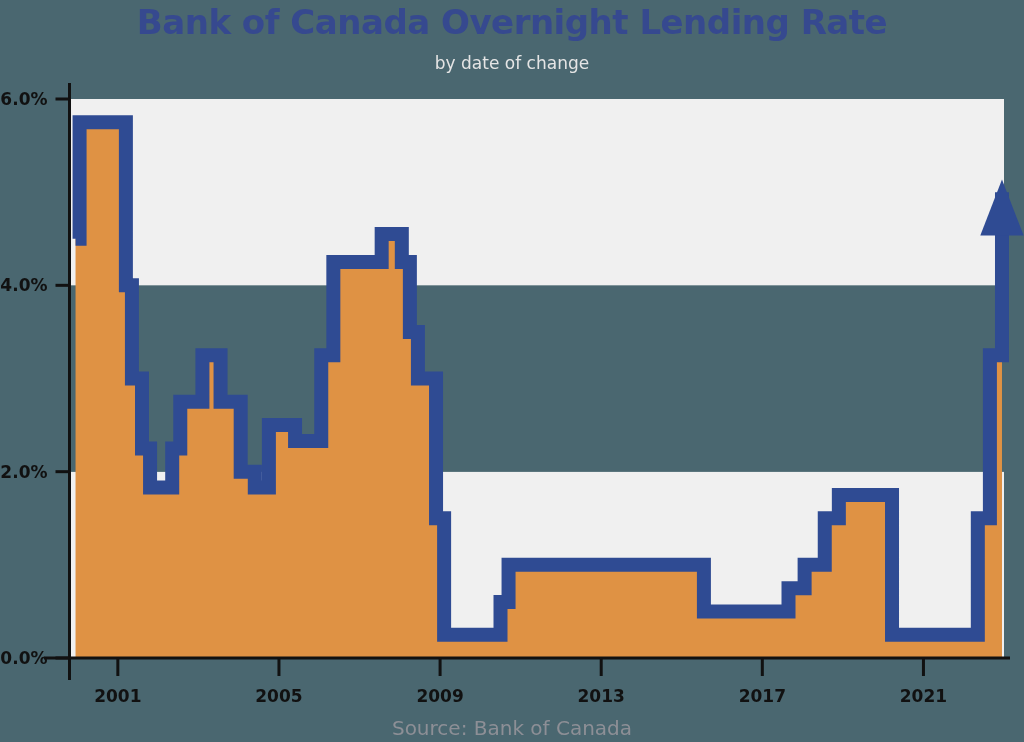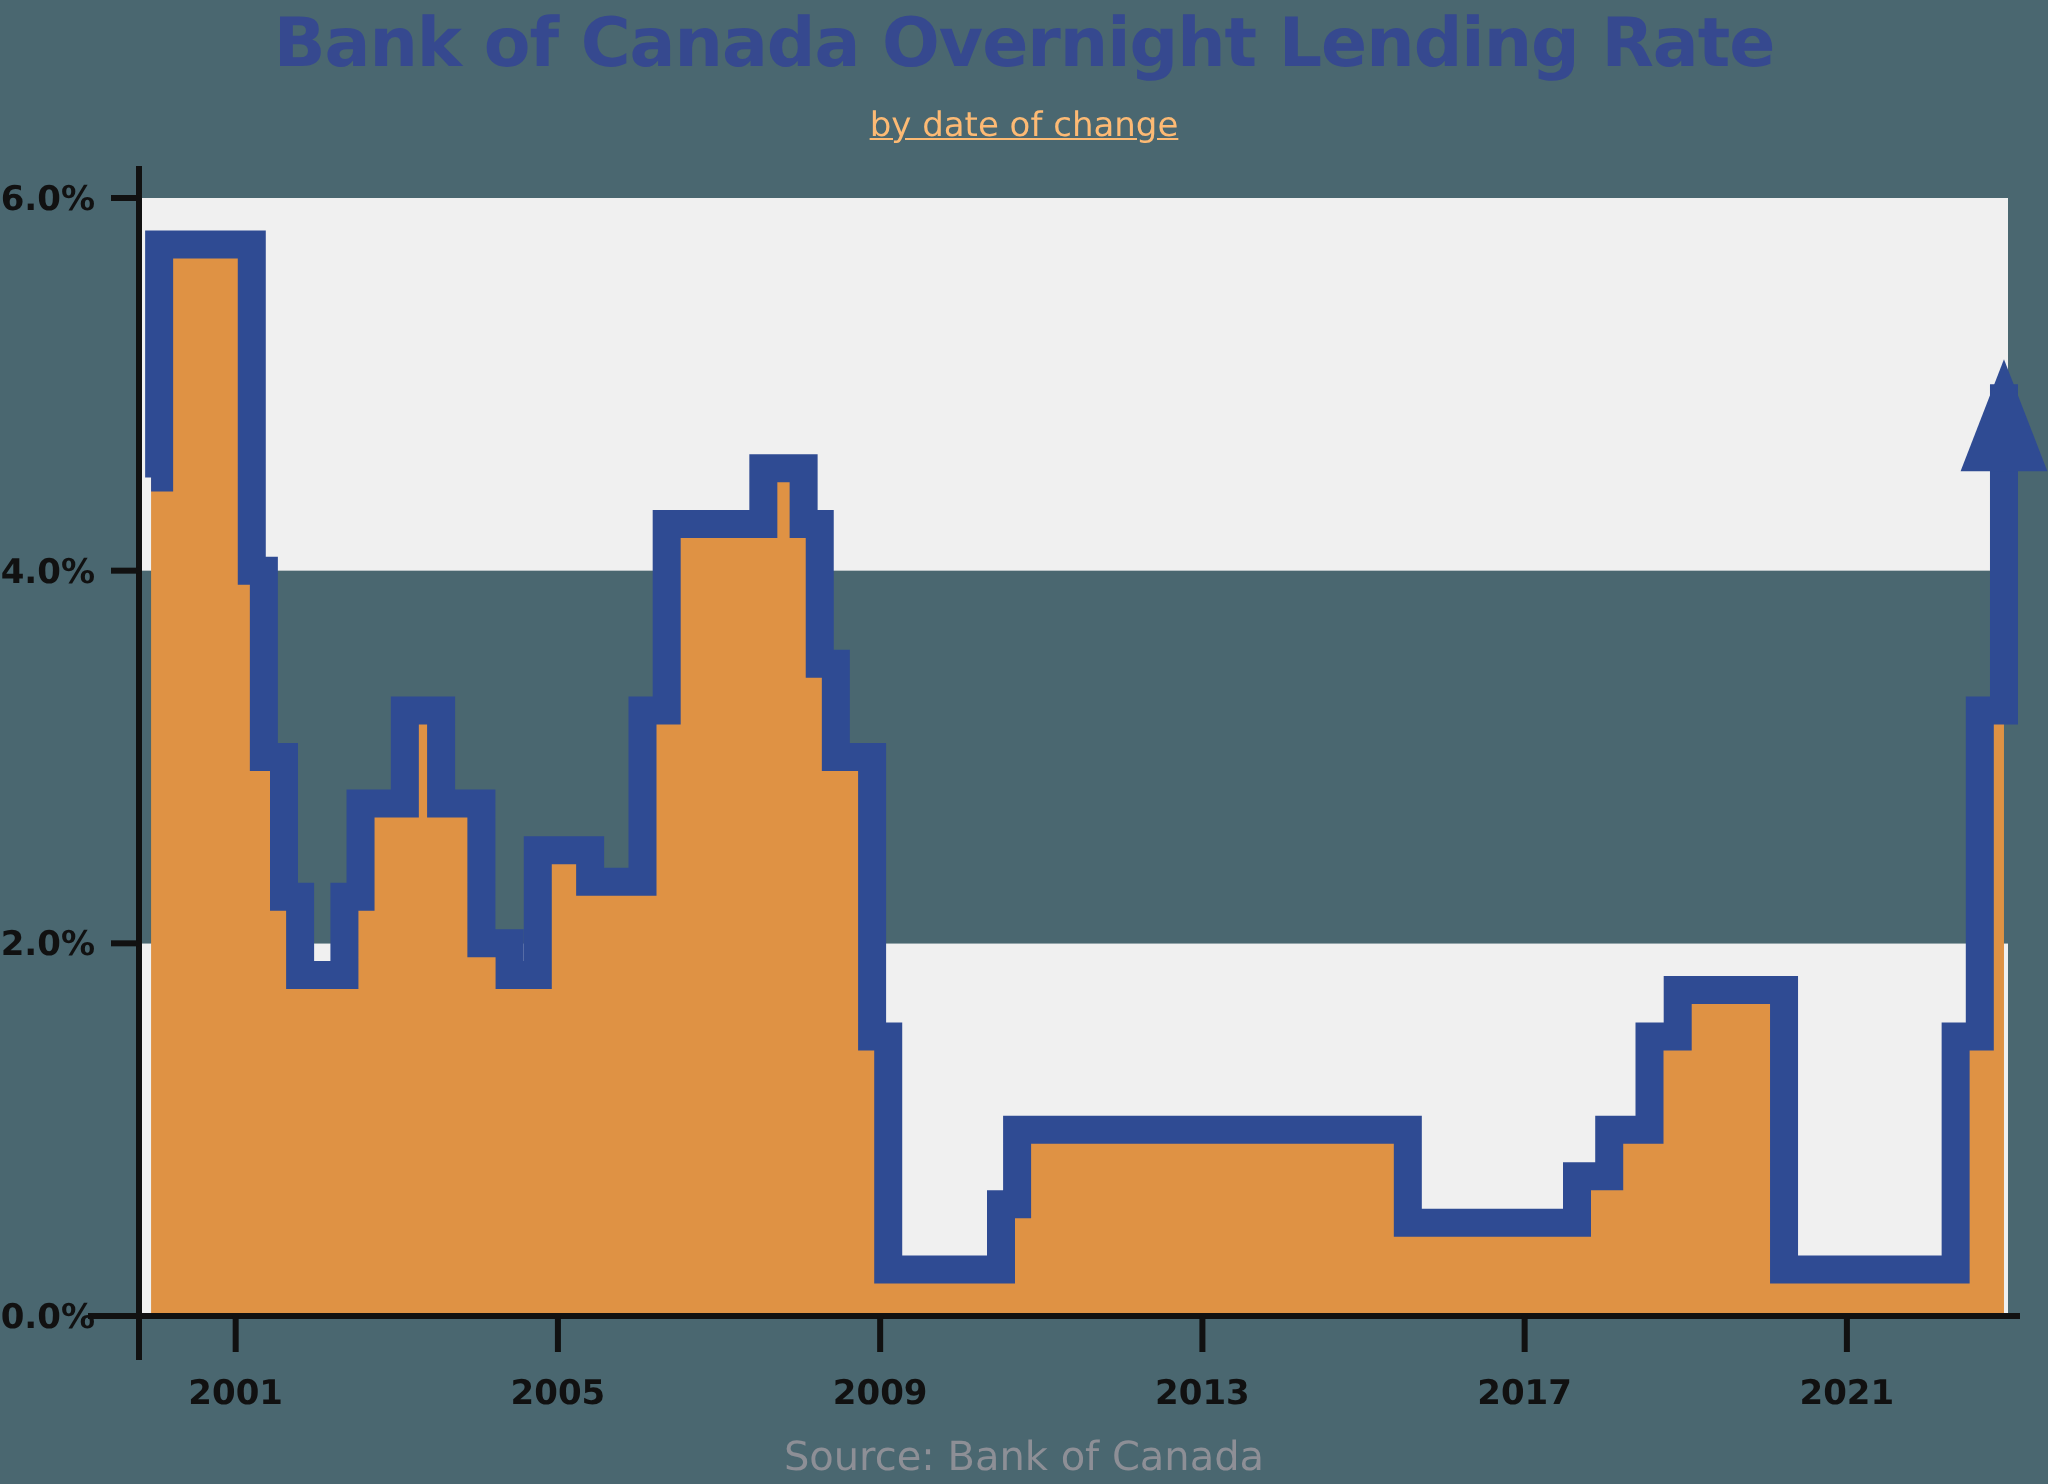--- a/index.html
+++ b/index.html
@@ -15,23 +15,22 @@
     text-align:center;
     font-size:34px;font-weight:bold;letter-spacing:-0.5px;
     color:#36498f;
     line-height:40px;
     white-space:nowrap;
   }
   .subtitle{
     position:absolute;left:0;top:52px;width:1024px;
     text-align:center;
     font-size:17px;font-weight:normal;
-    color:#fdba74;
+    color:#e5e5e5;
     line-height:22px;
-    text-decoration:underline;
   }
   .source{
     position:absolute;left:0;top:718px;width:1024px;
     text-align:center;
     font-size:20px;color:#8d8f96;
     line-height:20px;
   }
   svg{position:absolute;left:0;top:0;display:block;}
   .ytick-label{
     font-size:17px;font-weight:bold;fill:#111111;

